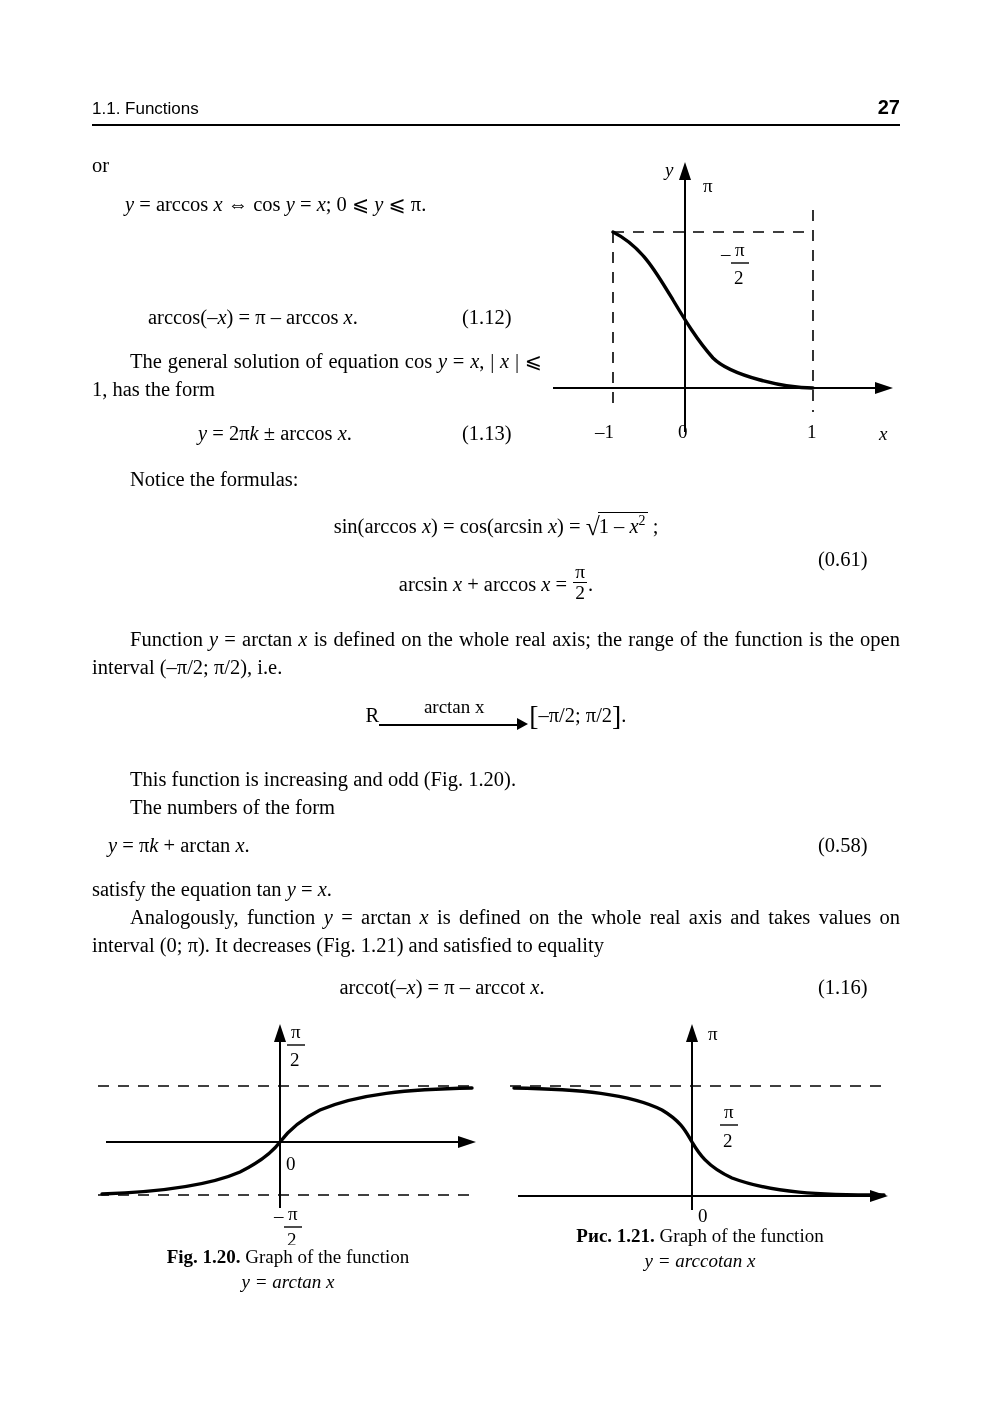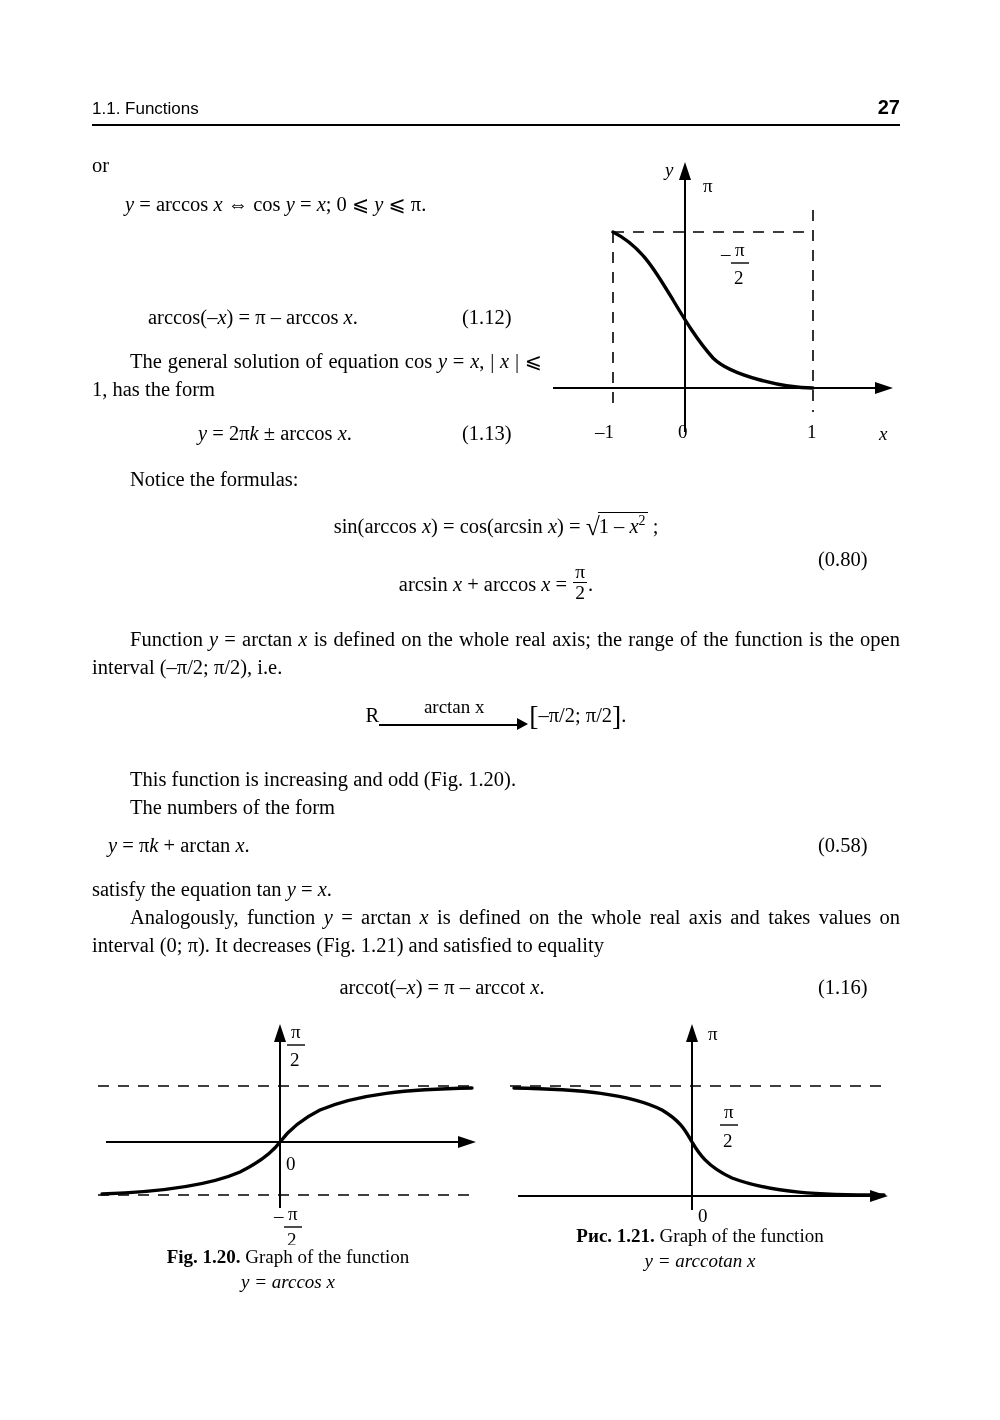--- a/index.html
+++ b/index.html
@@ -190,21 +190,21 @@
     </svg>
   </div>
 
   <div class="eqn" style="left:92px; top:512px; width:808px; text-align:center;font-family:Liberation Serif, serif;">
     sin(arccos<span class="i"> x</span>) = cos(arcsin<span class="i"> x</span>) = <span class="radsign">√</span><span class="sqrt">1 – <span class="i">x</span><sup>2</sup></span> ;
   </div>
   <div class="eqn" style="left:92px; top:562px; width:808px; text-align:center;">
     arcsin <span class="i">x</span> + arccos <span class="i">x</span> =
     <span class="frac"><span class="num">π</span><span class="den">2</span></span>.
   </div>
-  <div class="eqnum" style="left:818px; top:548px;">(0.80)</div>
+  <div class="eqnum" style="left:818px; top:548px;">(0.61)</div>
 
   <div class="txt" style="left:92px; top:626px; width:808px; text-indent:38px;">
     Function <span class="i">y</span> = arctan <span class="i">x</span> is defined on the whole real axis; the range of the function is the open interval (–π/2; π/2), i.e.
   </div>
 
   <div class="eqn" style="left:92px; top:700px; width:808px; text-align:center;">
     R<span class="maparrow">
       <span class="lbl">arctan x</span>
       <span class="ln"></span><span class="hd"></span>
     </span><span class="bigbr">[</span>–π/2;&nbsp;π/2<span class="bigbr">]</span>.
@@ -251,21 +251,21 @@
       <text class="lab" x="198" y="160">0</text>
       <text class="lab" x="186" y="212">–</text>
       <text class="lab" x="200" y="210">π</text>
       <line x1="196" y1="217" x2="214" y2="217" stroke="#000" stroke-width="1.4"></line>
       <text class="lab" x="199" y="236">2</text>
     </svg>
   </div>
   <div class="cap" style="left:88px; top:1245px; width:400px;">
     <span style="font-weight:bold">Fig. 1.20.</span>
     <span>Graph of the function</span><br>
-    <span class="i">y = arccos x</span>
+    <span class="i">y = arctan x</span>
   </div>
 
   <div class="fig" style="left:500px; top:1010px;">
     <svg width="400" height="220" viewBox="0 0 400 220">
 
       <line x1="18" y1="186" x2="370" y2="186" stroke="#000" stroke-width="2"></line>
       <polygon points="370,180 388,186 370,192" fill="#000"></polygon>
 
       <line x1="192" y1="200" x2="192" y2="32" stroke="#000" stroke-width="2"></line>
       <polygon points="186,32 192,14 198,32" fill="#000"></polygon>

